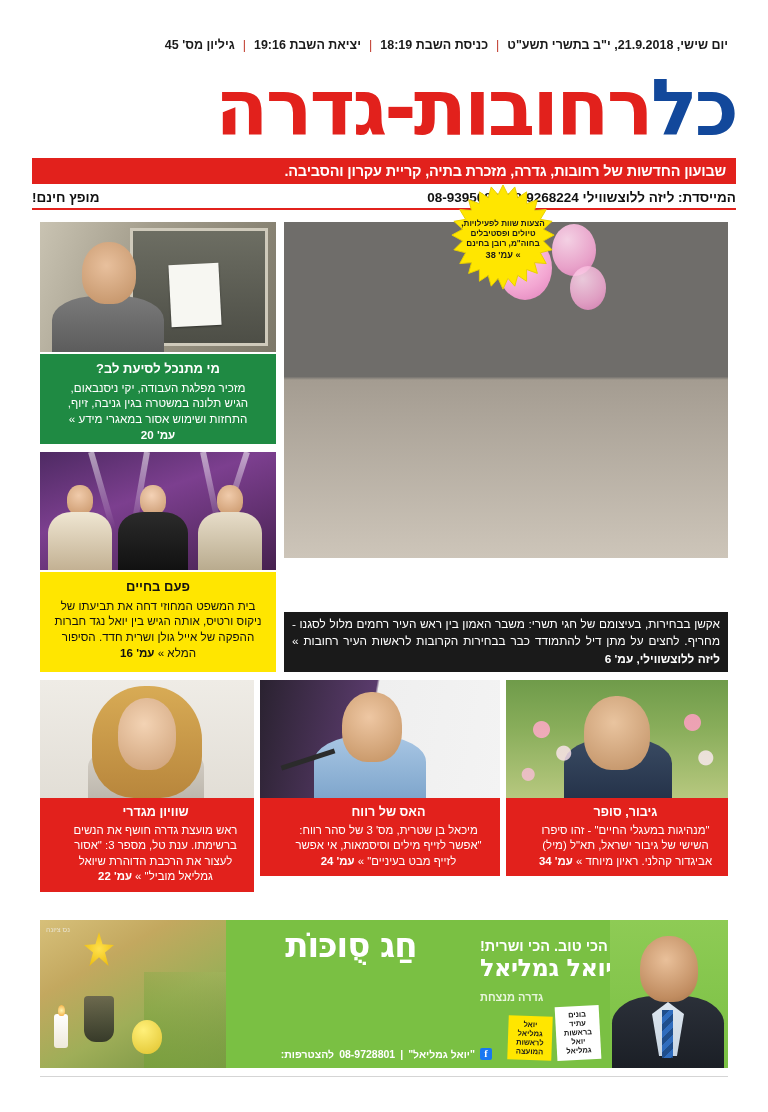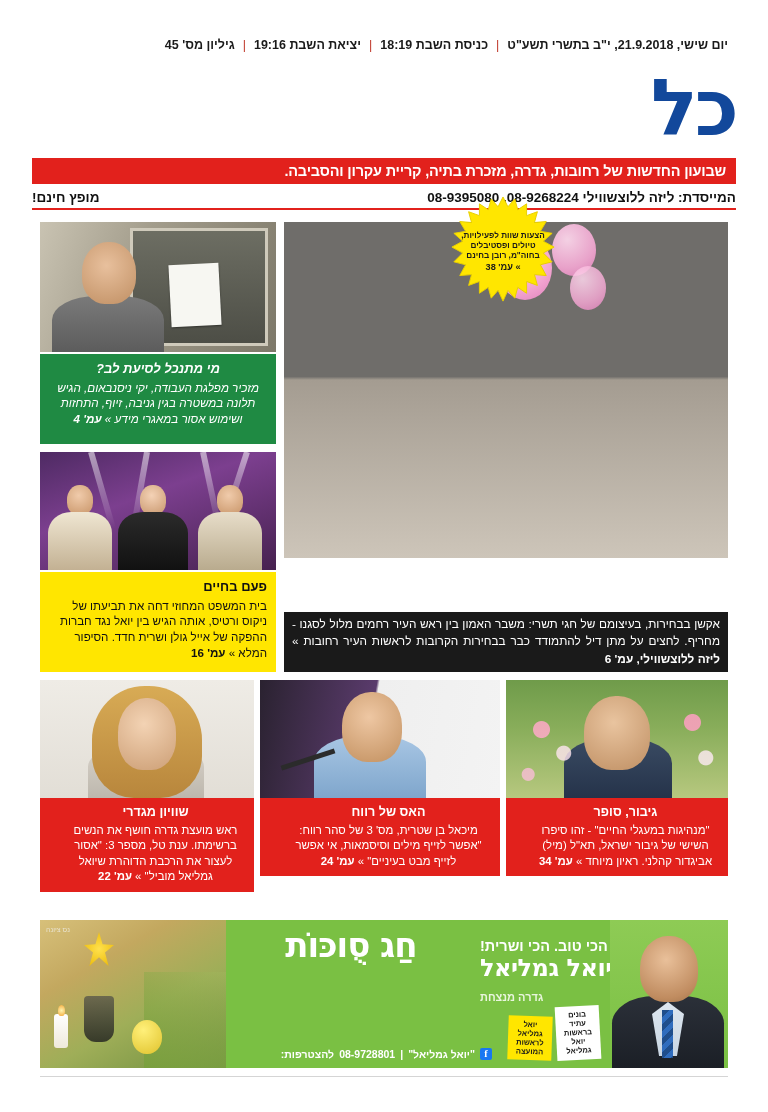--- a/index.html
+++ b/index.html
@@ -63,21 +63,21 @@
     height: 24px;
     display: flex; flex-direction: row; align-items: center;
     justify-content: space-between;
     font-size: 13.5px; font-weight: bold; color: #111;
     border-bottom: 2px solid #e2211c;
   }
   .founder-strip .free { color: #111; font-weight: bold; }
 
   
   .starburst {
-    position: absolute; top: 196px; right: 206px;
+    position: absolute; top: 184px; right: 206px;
     width: 118px; height: 112px;
     z-index: 40;
   }
   .starburst svg { position: absolute; inset: 0; width: 100%; height: 100%; }
   .starburst .sb-text {
     position: absolute; inset: 0;
     display: flex; flex-direction: column;
     align-items: center; justify-content: center;
     text-align: center;
     font-size: 8.2px; line-height: 1.22; color: #1a1a1a;
@@ -151,22 +151,22 @@
   .rc1-head { position:absolute; top:20px; left:42px; width:54px; height:62px;
     background: radial-gradient(circle at 45% 38%, #e8c09d, #c08f63);
     border-radius:48% 48% 42% 42%; }
   .rc1-body { position:absolute; top:74px; left:12px; width:112px; height:60px;
     background: linear-gradient(to bottom,#7a7a7a,#5a5a5a); border-radius:40% 40% 0 0; }
 
   .rc-green {
     position: absolute; top: 354px; right: 492px;
     width: 236px; height: 90px;
     background: #1f8a43; color: #ffffff;
-    padding: 6px 8px; text-align: center;
-    font-size: 11.6px; line-height: 1.36; font-style: italic;
+    padding: 6px 21px; text-align: center;
+    font-size: 11.6px; line-height: 1.36;
   }
   .rc-green .ttl { display:block; font-weight: bold; font-size: 13px; margin-bottom: 2px; }
   .rc-green b { font-weight: bold; }
 
   .rc-photo2 {
     position: absolute; top: 452px; right: 492px;
     width: 236px; height: 118px;
     background: linear-gradient(160deg,#4e2a63 0%,#7c3f8f 40%,#46214f 100%);
     overflow: hidden;
   }
@@ -174,21 +174,21 @@
     width: 6px; height: 80px; top: 0; transform-origin: top center; }
   .p-fig { position:absolute; bottom:0; }
   .p-head { width: 26px; height: 30px; border-radius:48% 48% 42% 42%;
     background: radial-gradient(circle at 45% 35%, #f0cbab, #c79366); margin: 0 auto; }
   .p-body { width: 64px; height: 58px; border-radius: 36% 36% 0 0; margin-top:-3px; }
 
   .rc-yellow {
     position: absolute; top: 572px; right: 492px;
     width: 236px; height: 100px;
     background: #ffe600; color: #111111;
-    padding: 6px 9px; 
+    padding: 6px 9px; text-align: center;
     font-size: 11.6px; line-height: 1.36;
   }
   .rc-yellow .ttl { display:block; font-weight: bold; font-size: 13px; margin-bottom: 2px; }
   .rc-yellow b { font-weight: bold; }
 
   
   .tri { position: absolute; top: 680px; }
   .tri-photo { width: 100%; height: 118px; overflow: hidden; }
   .tri-box {
     background: #e2211c; color: #ffffff;
@@ -313,20 +313,21 @@
     <span>כניסת השבת 18:19</span>
     <span class="sep">|</span>
     <span>יציאת השבת 19:16</span>
     <span class="sep">|</span>
     <span class="issue">גיליון מס' 45</span>
   </div>
 
   <div class="masthead">
     <div class="masthead-title">
       <span class="mh-blue">כל</span>
+      <span class="mh-red">רחובות-גדרה</span>
     </div>
   </div>
 
   <div class="tagline">שבועון החדשות של רחובות, גדרה, מזכרת בתיה, קריית עקרון והסביבה.</div>
 
   <div class="founder-strip">
     <span>המייסדת: ליזה ללוצשווילי 08-9268224, 08-9395080</span>
     <span class="free">מופץ חינם!</span>
   </div>
 
@@ -361,21 +362,21 @@
 
   <div class="rc-photo1">
     <div class="rc1-door"></div>
     <div class="rc1-paper"></div>
     <div class="rc1-body"></div>
     <div class="rc1-head"></div>
   </div>
 
   <div class="rc-green">
     <span class="ttl">מי מתנכל לסיעת לב?</span>
-    <span>מזכיר מפלגת העבודה, יקי ניסנבאום, הגיש תלונה במשטרה בגין גניבה, זיוף, התחזות ושימוש אסור במאגרי מידע » </span><b>עמ' 4</b>
+    <span>מזכיר מפלגת העבודה, יקי ניסנבאום, הגיש תלונה במשטרה בגין גניבה, זיוף, התחזות ושימוש אסור במאגרי מידע » </span><b>עמ' 20</b>
   </div>
 
   <div class="rc-photo2">
     <div class="rc2-beam" style="right:26px;transform:rotate(18deg);"></div>
     <div class="rc2-beam" style="right:70px;transform:rotate(-12deg);"></div>
     <div class="rc2-beam" style="right:126px;transform:rotate(10deg);"></div>
     <div class="rc2-beam" style="right:182px;transform:rotate(-16deg);"></div>
     <div class="p-fig" style="right:14px;">
       <div class="p-head"></div>
       <div class="p-body" style="background:linear-gradient(to bottom,#e7ddc9,#b9ab8e);"></div>

